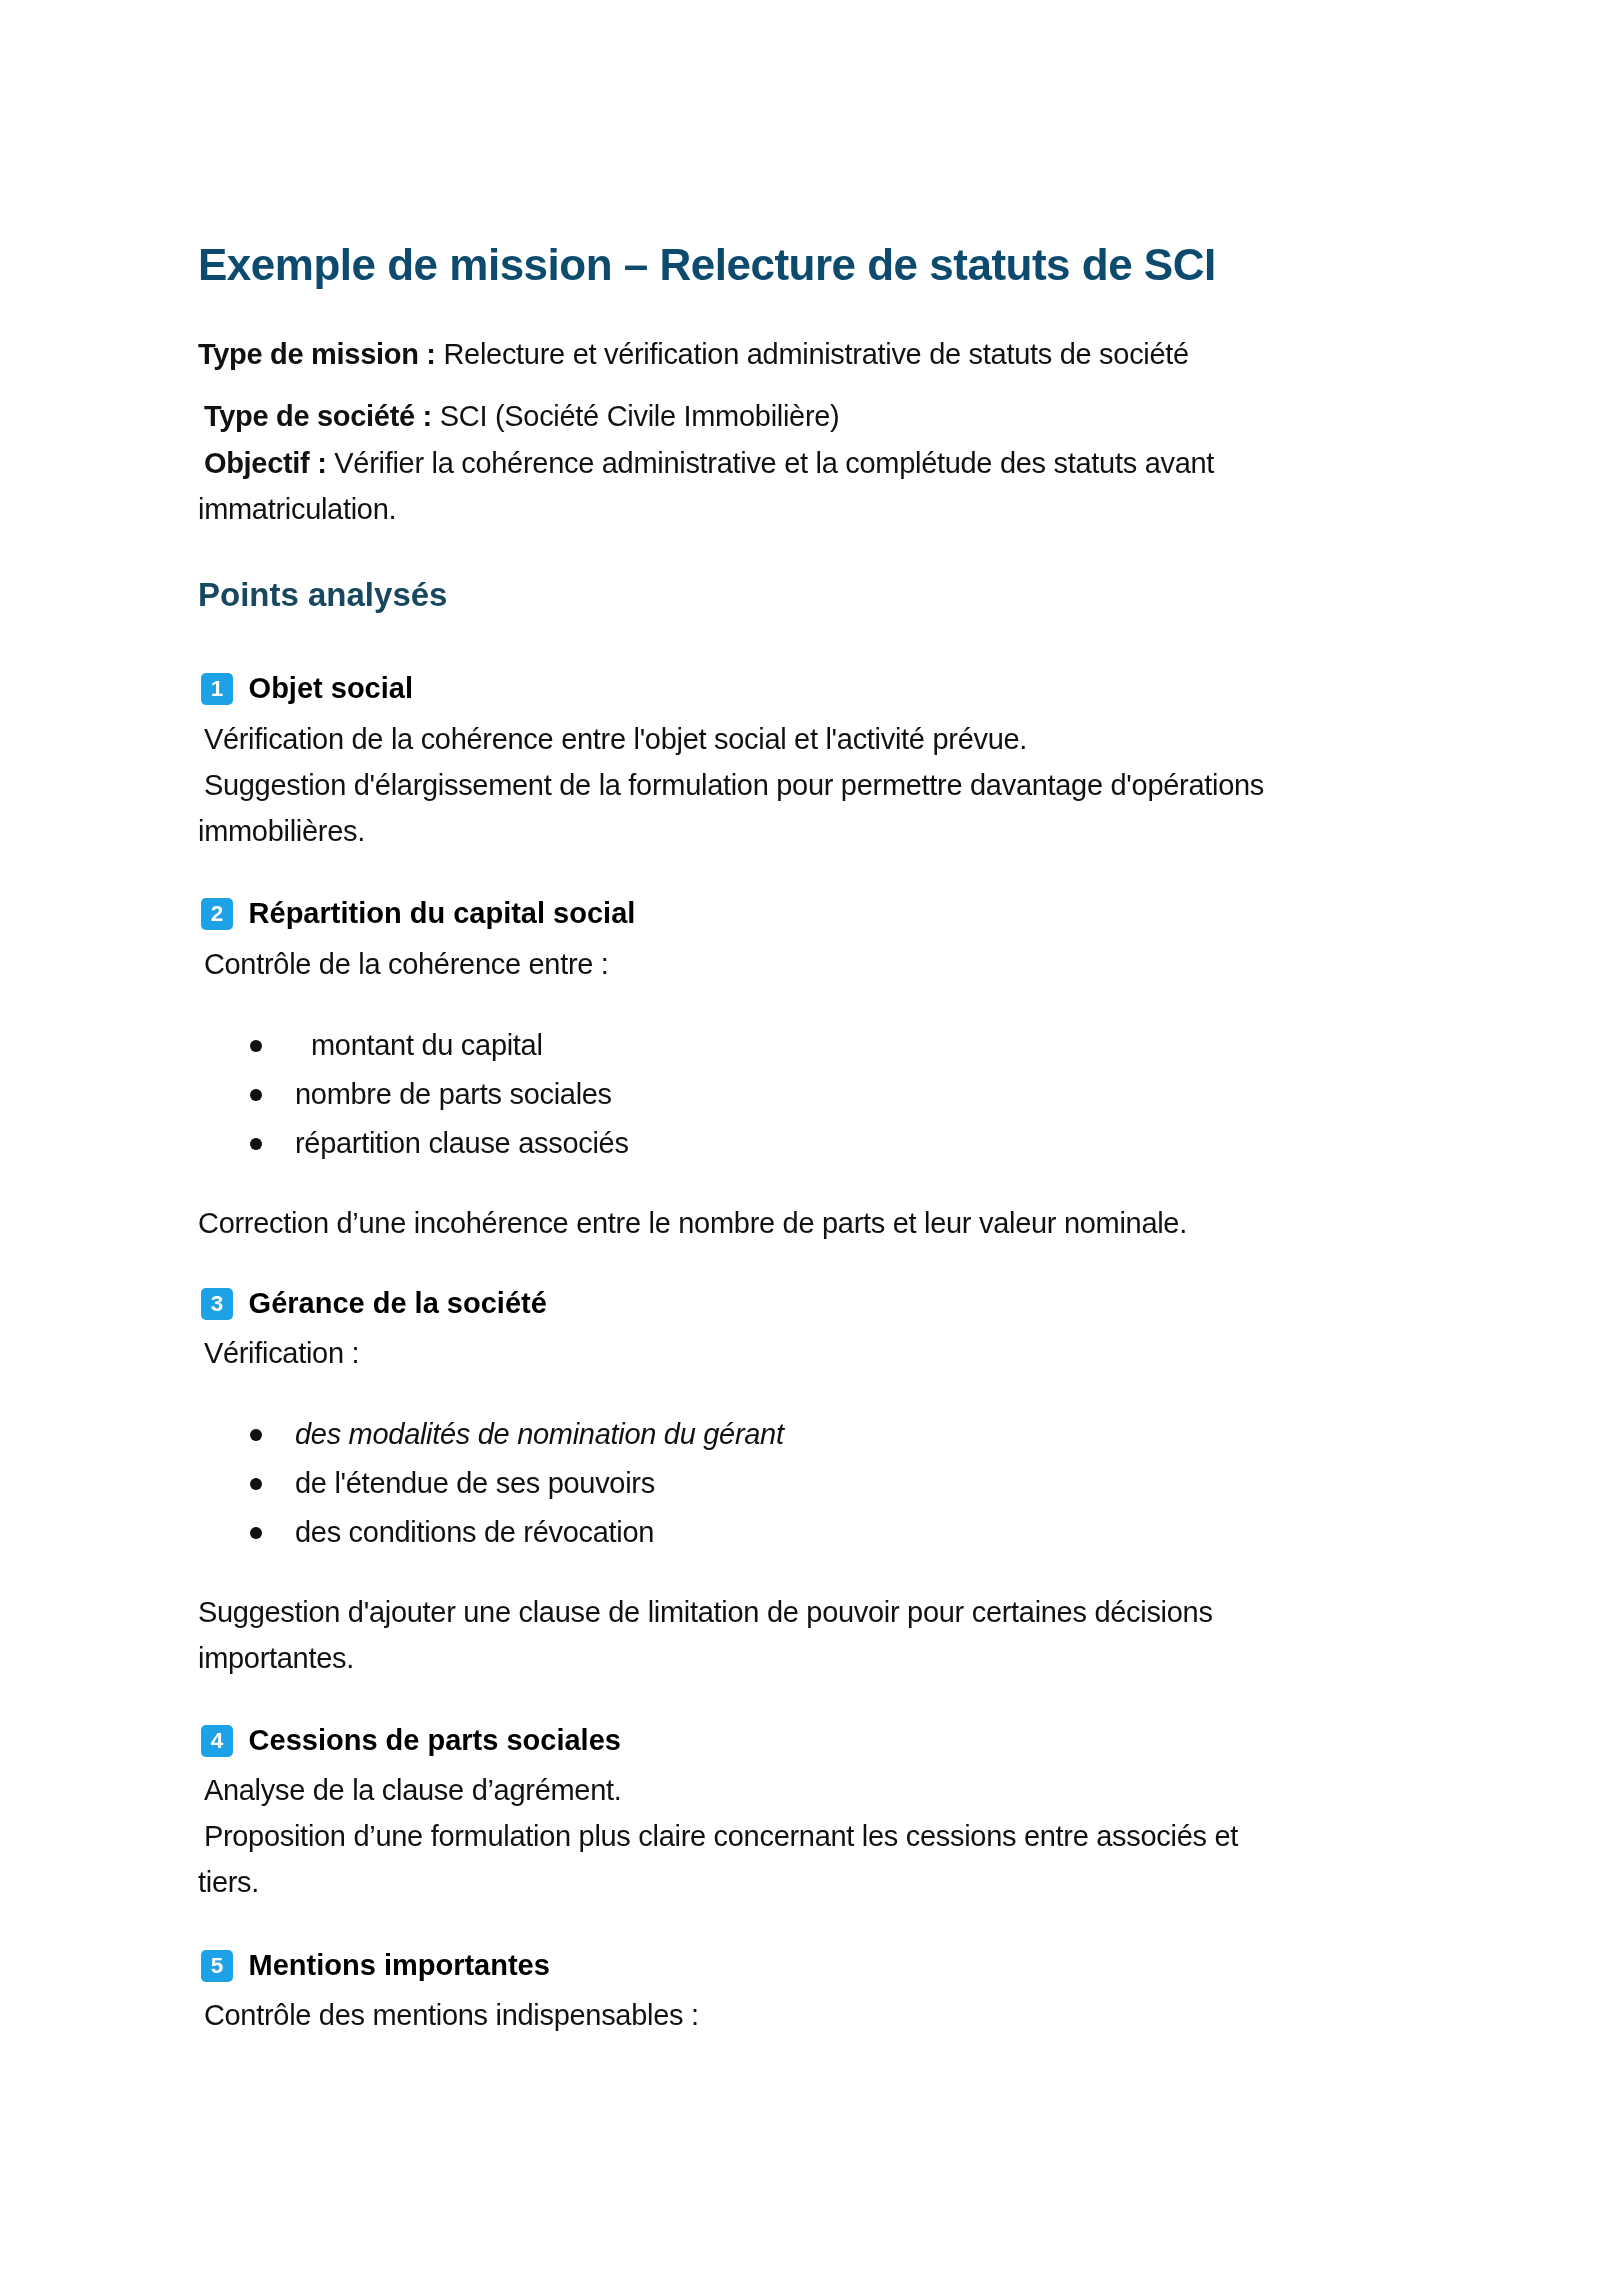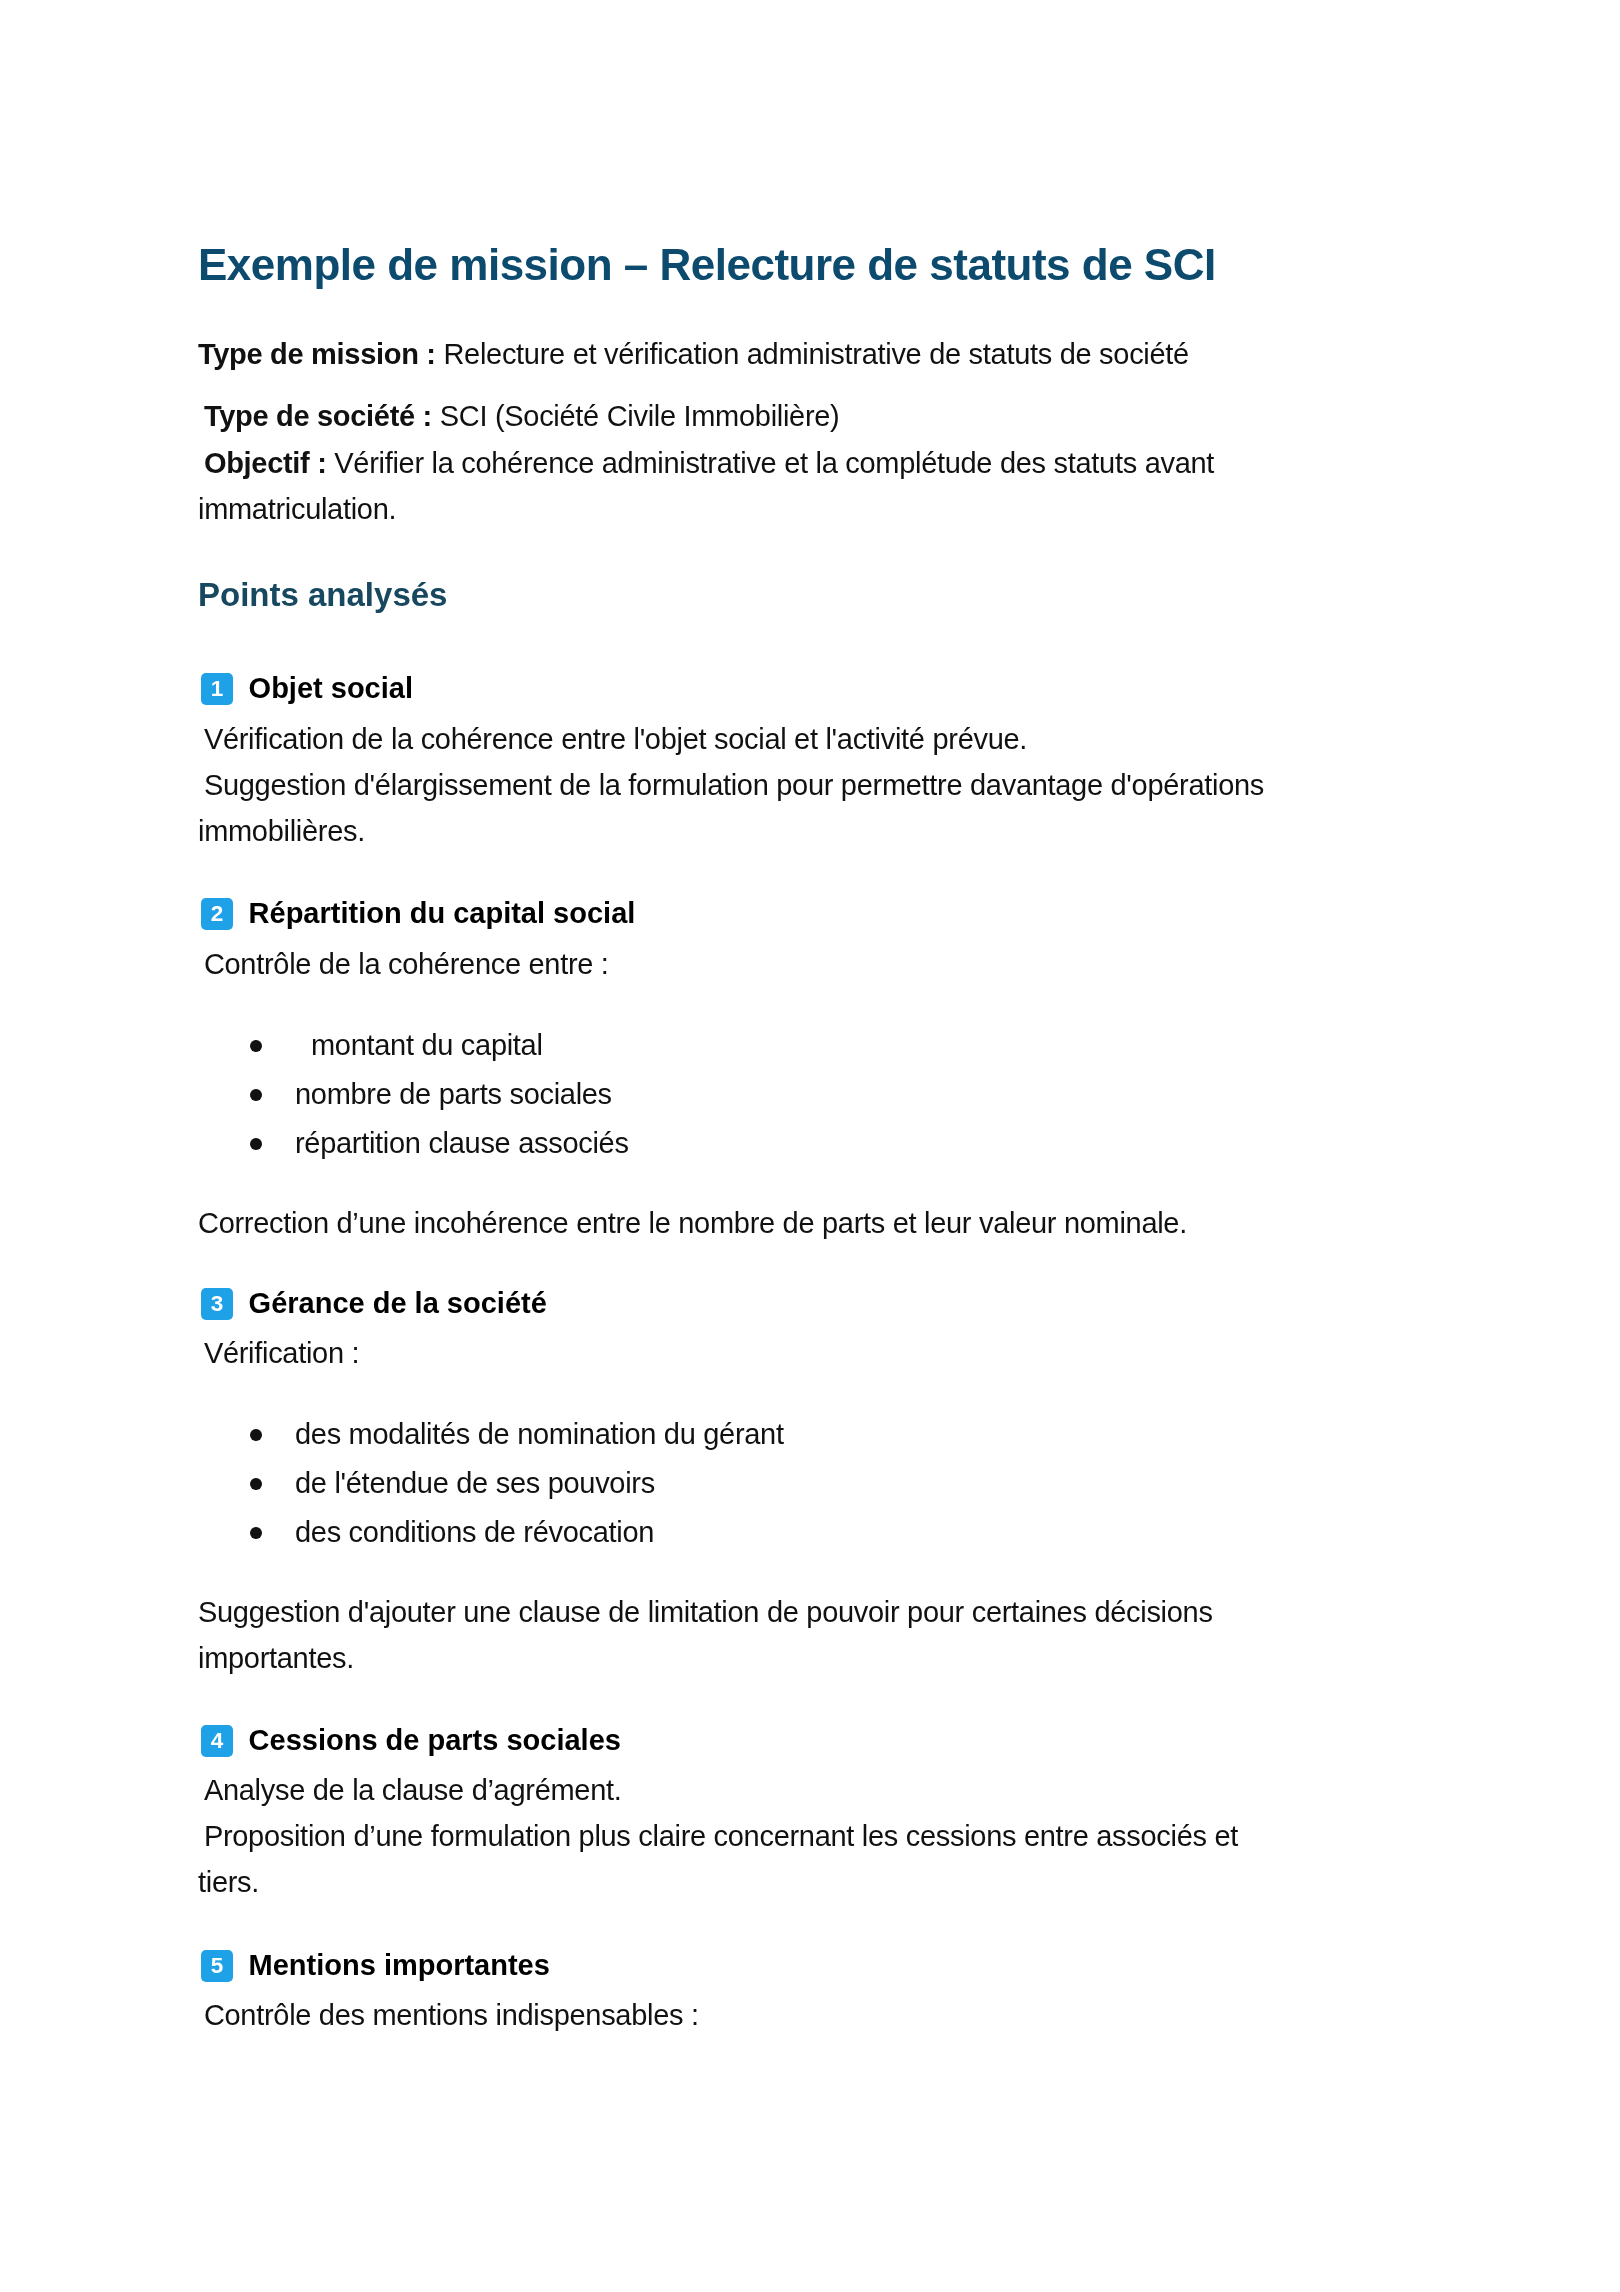--- a/index.html
+++ b/index.html
@@ -54,21 +54,21 @@
 
   <div class="abs txt" style="top:1200px;">Correction d’une incohérence entre le nombre de parts et leur valeur nominale.</div>
 
   <div class="abs sec-head" style="top:1287px; left:2.9px;">
     <span class="badge">3</span>
     <span>Gérance de la société</span>
   </div>
   <div class="abs txt" style="top:1330px; left:5.9px;">Vérification :</div>
 
   <div class="bullet" style="left:52px; top:1429px;"></div>
-  <div class="abs txt" style="top:1411px; left:97px;">des modalités de nomination du gérant</div>
+  <div class="abs txt" style="top:1411px; left:97px;font-style:italic;">des modalités de nomination du gérant</div>
   <div class="bullet" style="left:52px; top:1478px;"></div>
   <div class="abs txt" style="top:1460px; left:97px;">de l'étendue de ses pouvoirs</div>
   <div class="bullet" style="left:52px; top:1527px;"></div>
   <div class="abs txt" style="top:1509px; left:97px;">des conditions de révocation</div>
 
   <div class="abs txt" style="top:1589px;">Suggestion d'ajouter une clause de limitation de pouvoir pour certaines décisions</div>
   <div class="abs txt" style="top:1635px;">importantes.</div>
 
   <div class="abs sec-head" style="top:1724px; left:2.9px;">
     <span class="badge">4</span>

